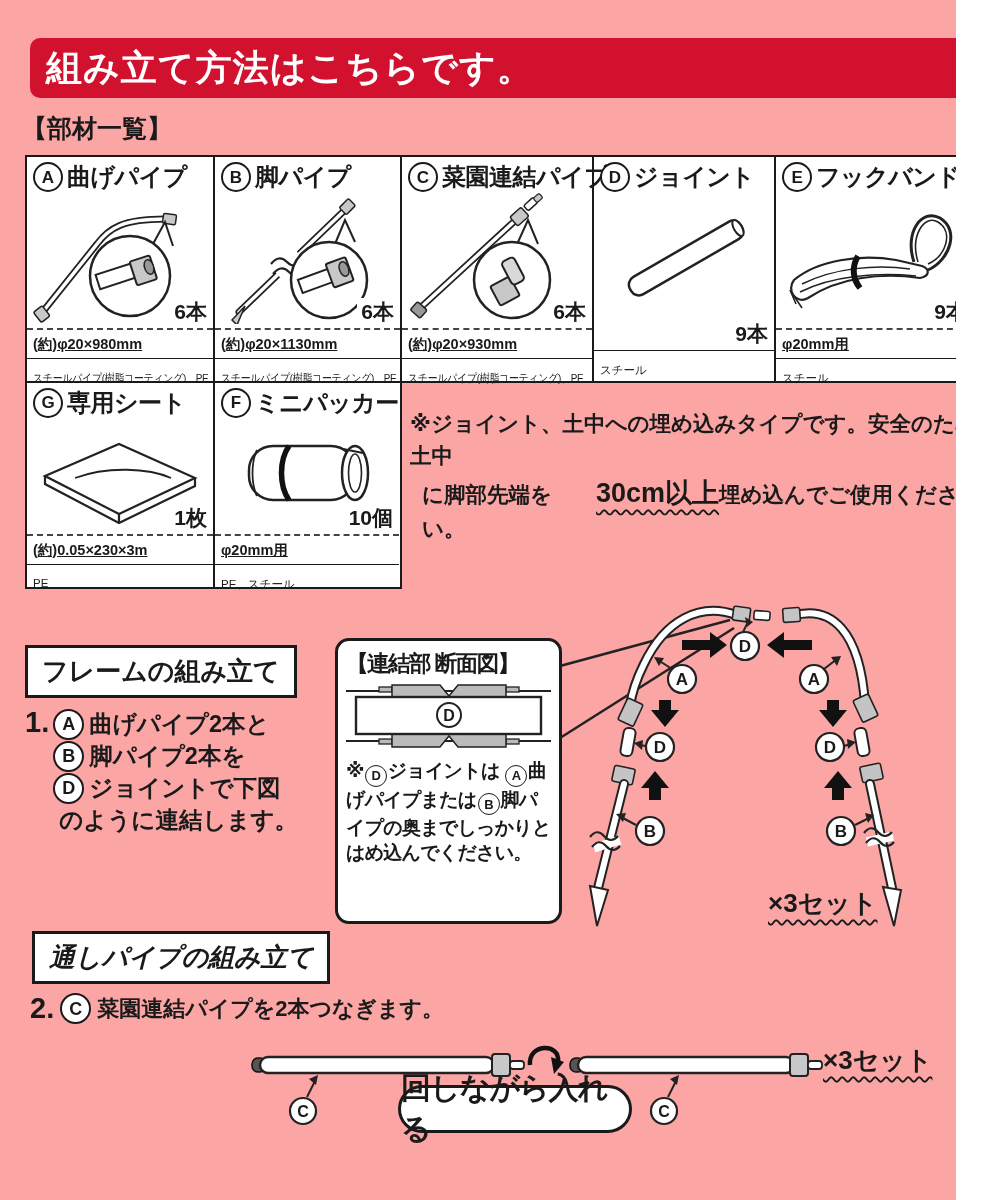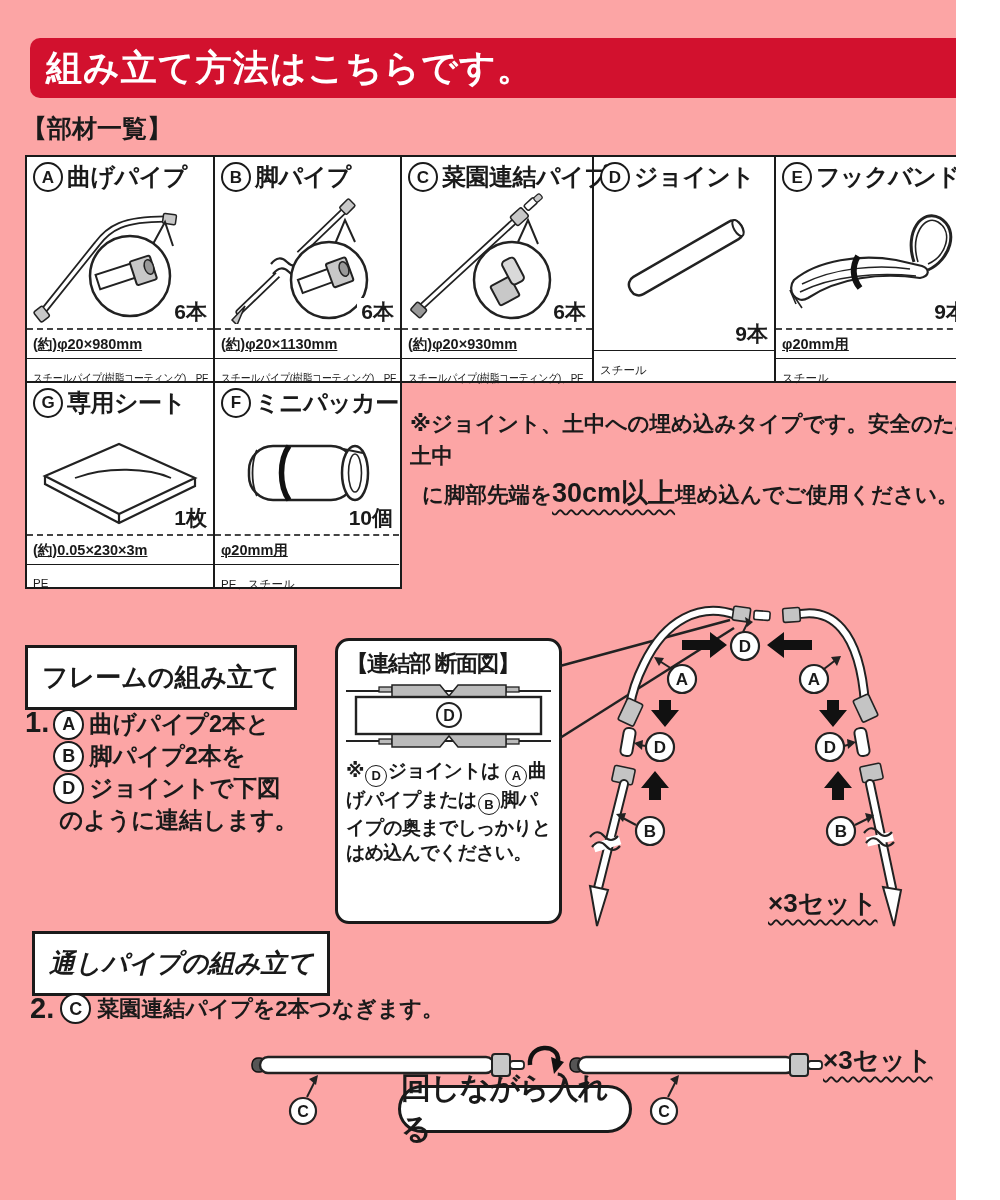--- a/index.html
+++ b/index.html
@@ -27,24 +27,24 @@
   
   .circ{display:inline-flex;align-items:center;justify-content:center;border:2px solid #1a1a1a;
         border-radius:50%;font-weight:800;background:#fff;flex:none;line-height:1;}
   .c26{width:26px;height:26px;font-size:17px;}
   .c27{width:27px;height:27px;font-size:18px;}
   .c21{width:20px;height:20px;font-size:13px;border-width:1.8px;margin:0 1px;vertical-align:-3px;}
   
   .embed-note{position:absolute;left:410px;top:408px;width:585px;font-weight:700;font-size:21.5px;line-height:1.5;}
   .embed-note .l2{margin-left:12px;}
   .note-em{font-size:27px;font-weight:800;text-decoration:underline;text-decoration-style:wavy;
-           text-decoration-thickness:2px;text-underline-offset:7px;}
+           text-decoration-thickness:2px;text-underline-offset:7px;margin-left:44px;}
   
   .hbox{position:absolute;border:3px solid #1a1a1a;background:#fff;font-size:26px;font-weight:800;
-        padding:12px 14px;white-space:nowrap;}
+        padding:6px 14px;white-space:nowrap;}
   .hbox1{left:25px;top:645px;}
   .hbox2{left:32px;top:931px;font-style:italic;}
   
   .step1{position:absolute;left:25px;top:708px;display:flex;gap:4px;}
   .step-no{font-size:29px;font-weight:800;line-height:1;}
   .s1line{display:flex;align-items:center;gap:5px;font-size:23.5px;font-weight:600;height:32px;}
   .s1line.noBadge{margin-left:6px;}
   
   .step2{position:absolute;left:30px;top:993px;display:flex;align-items:center;gap:6px;}
   .step2 .txt{font-size:22px;font-weight:700;}

